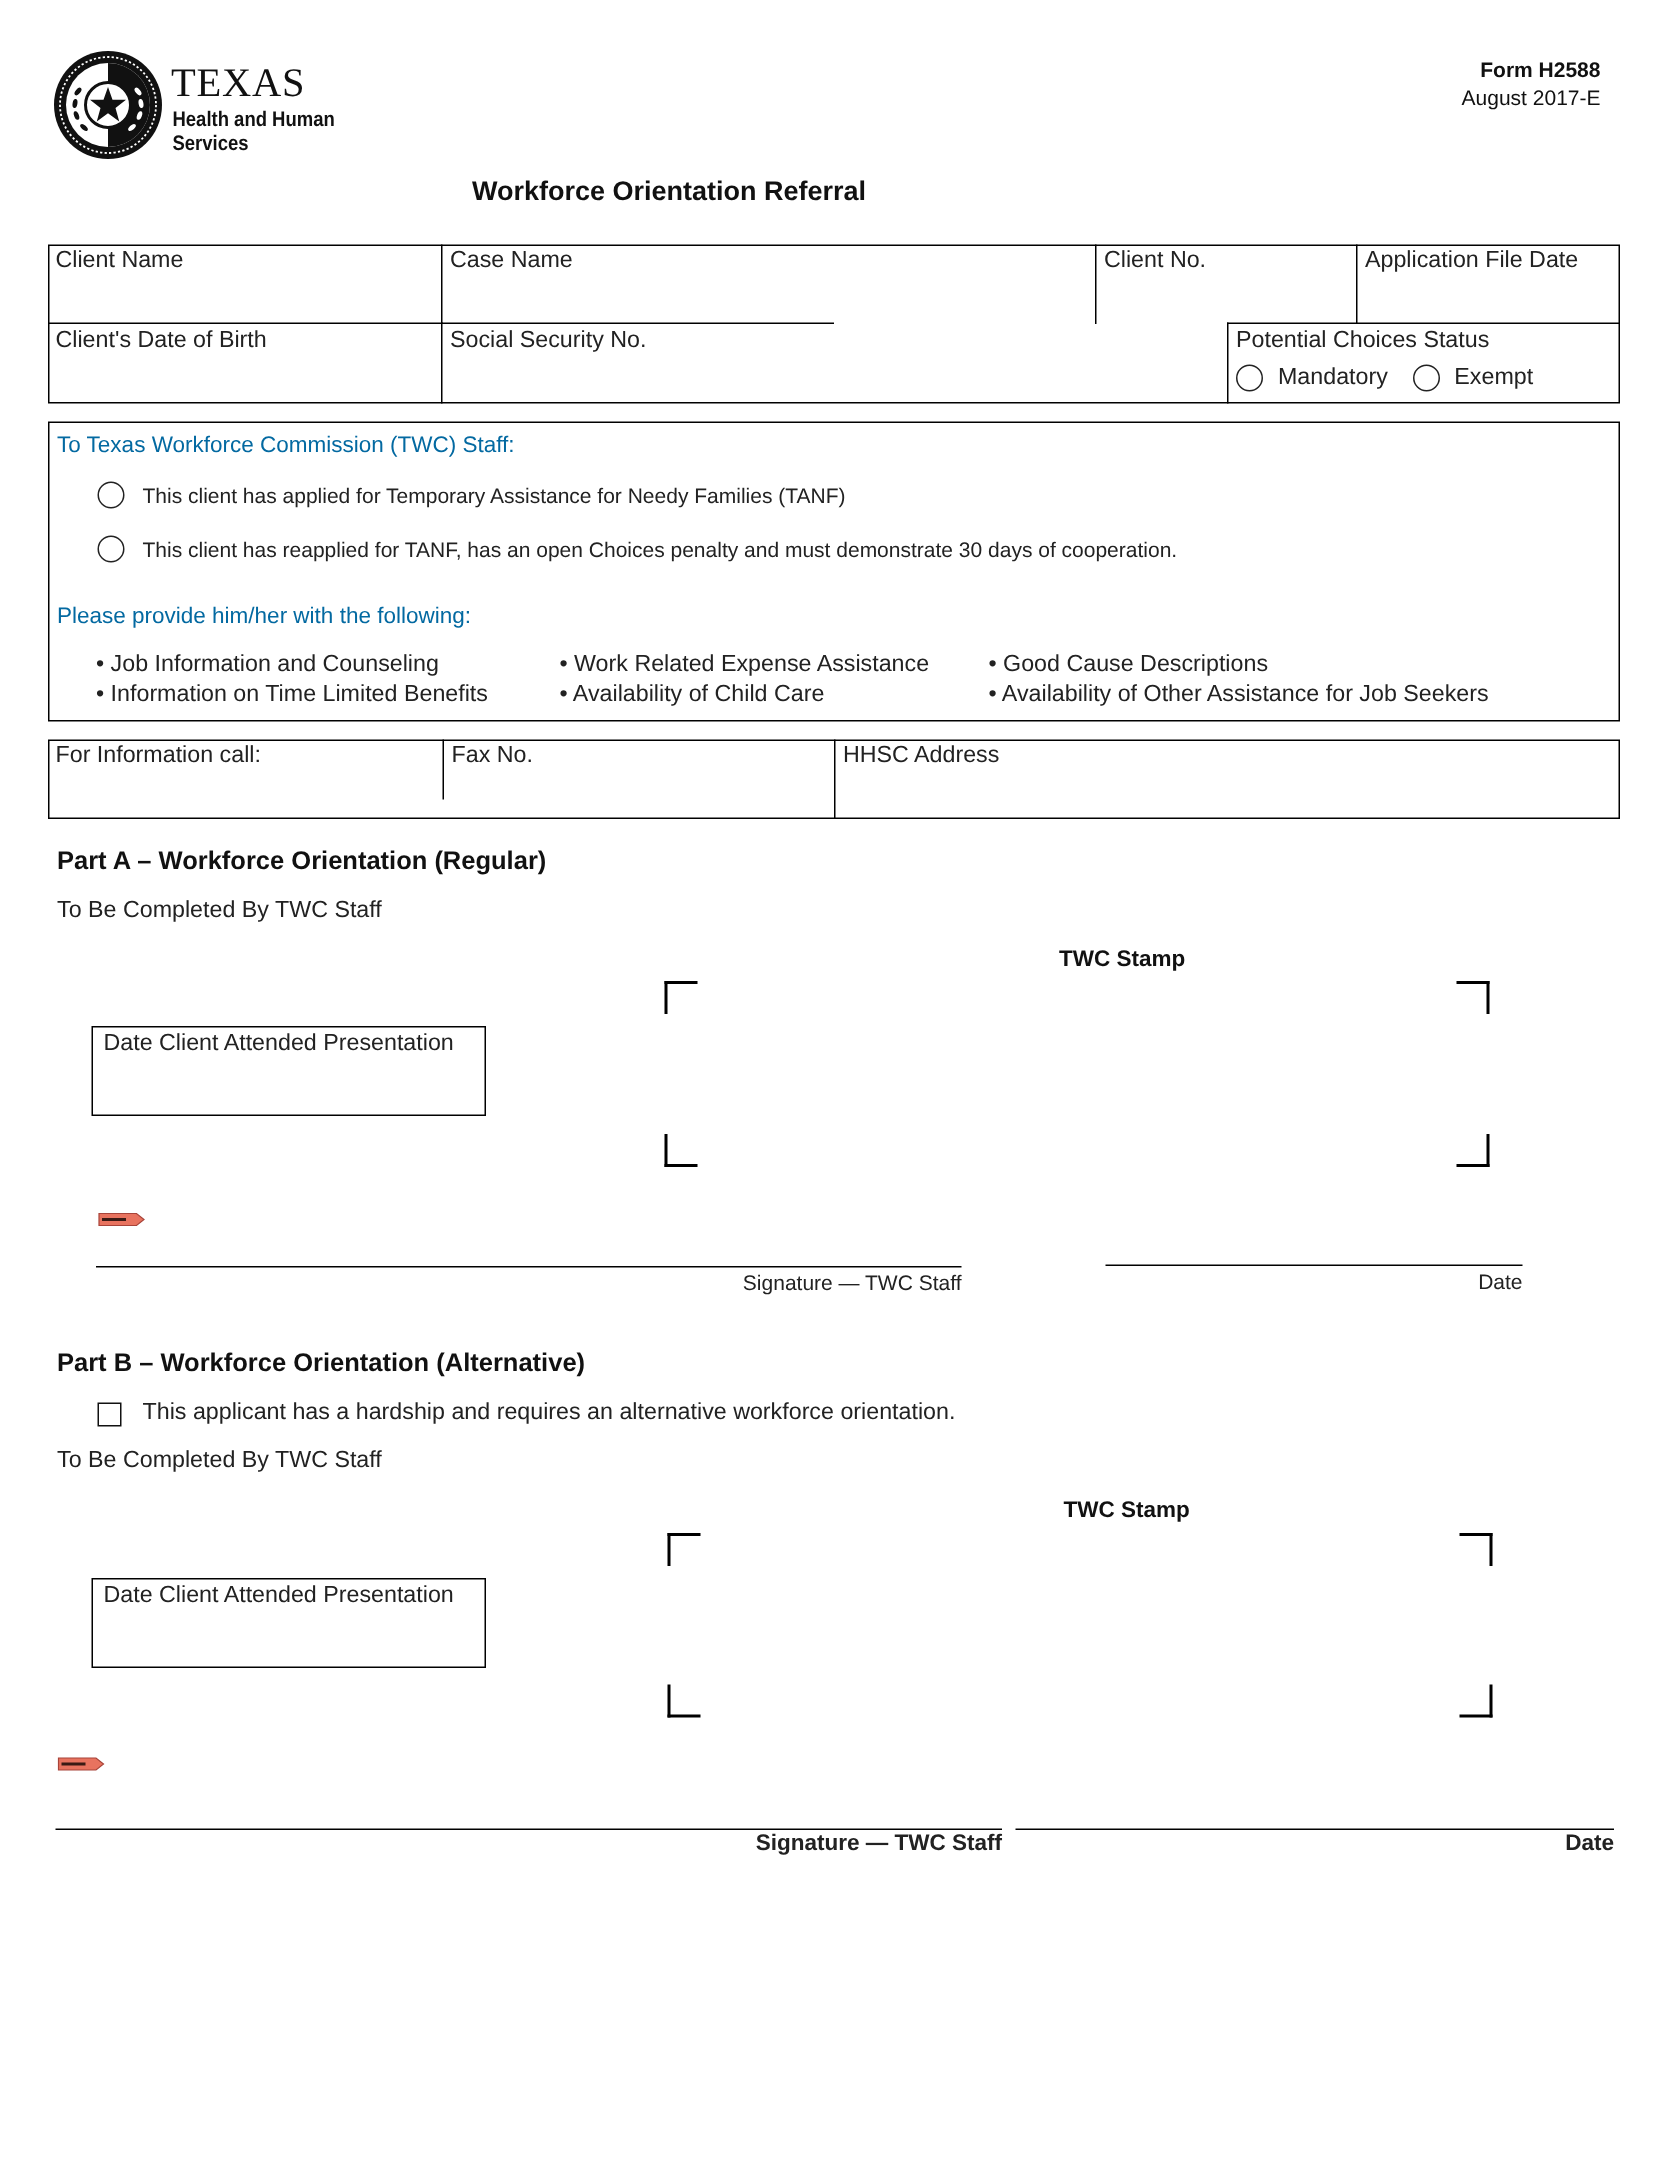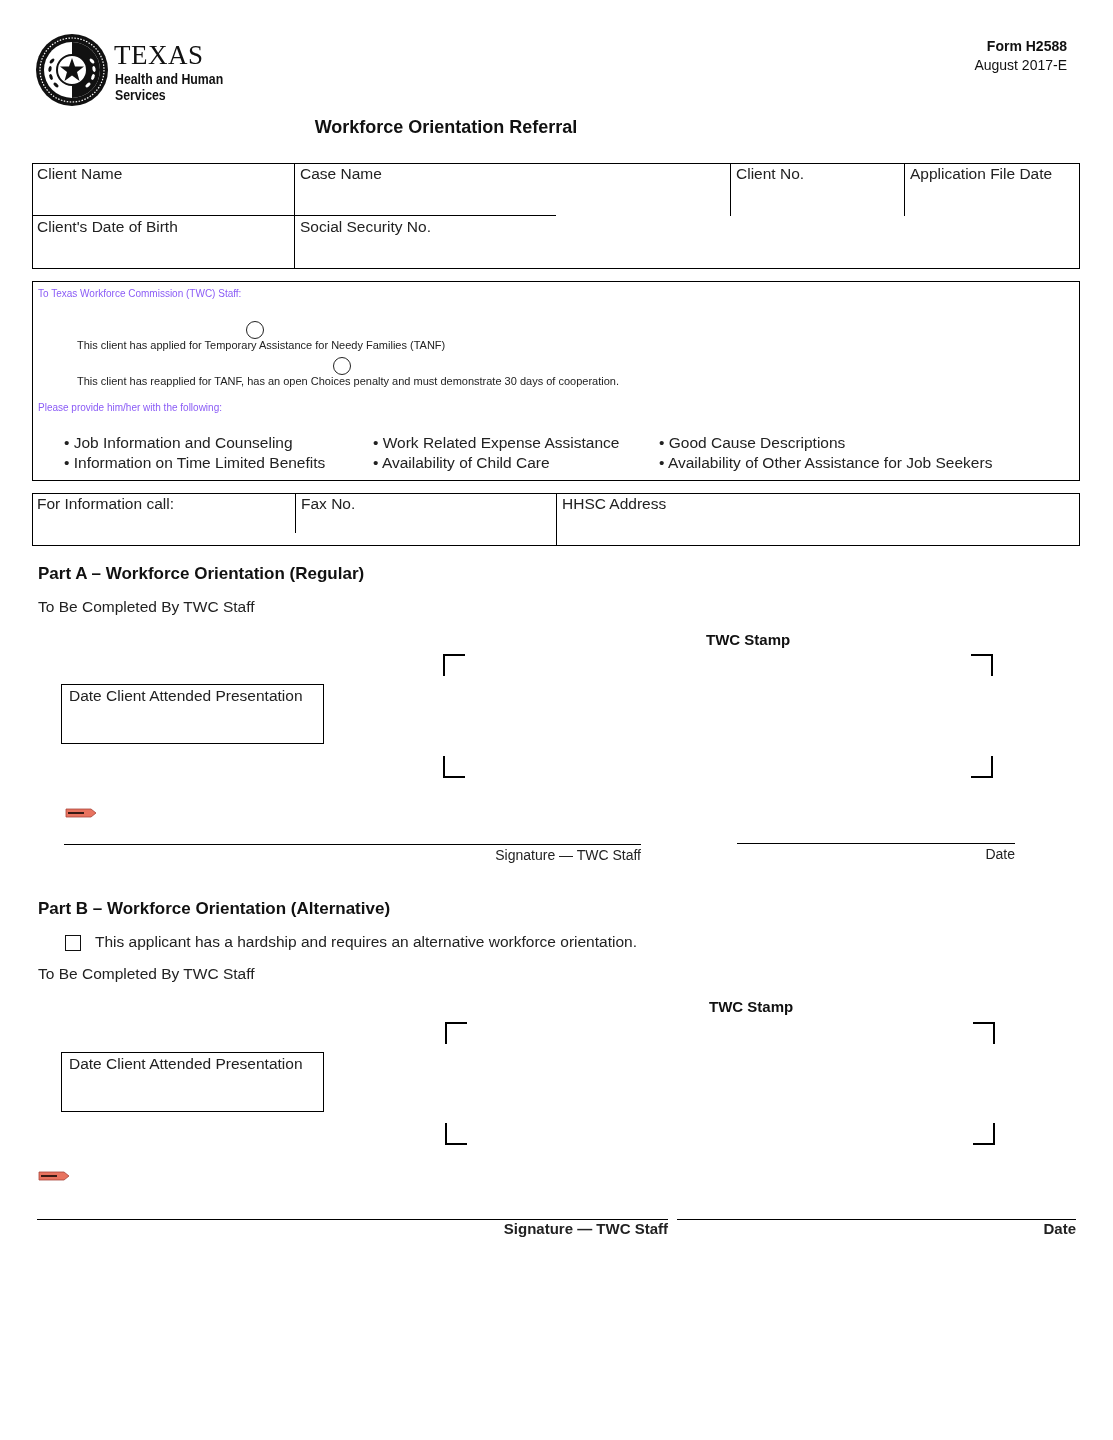--- a/index.html
+++ b/index.html
@@ -20,22 +20,22 @@
     
     .tbl { position: absolute; border: 1px solid #000; box-sizing: border-box; }
     .cell { position: absolute; box-sizing: border-box; border-left: 1px solid #000; border-top: 1px solid #000; padding-left: 20px; }
     .cell .lbl { position: absolute; left: 5px; top: 2px; font-size: 15.5px; white-space: nowrap; color: #222; }
     .radio { display: inline-block; width: 18px; height: 18px; border: 1px solid #222; border-radius: 50%; box-sizing: border-box; vertical-align: middle; background: #fff; }
     .radio-row { position: absolute; left: 5px; top: 27px; font-size: 15.5px; white-space: nowrap; color: #222; }
     .radio-row .opt { display: inline-flex; align-items: center; margin-right: 12px; }
     .radio-row .opt span.t { margin-left: 10px; }
 
     .twc-box { left: 32px; top: 281px; width: 1048px; height: 200px; }
-    .twc-box .line { position: absolute; font-size: 10px; color: #8b5cf6; white-space: nowrap; }
-    .twc-box .rline { position: absolute; left: 32px; display: flex; align-items: center; font-size: 11px; color: #222; white-space: nowrap; flex-direction: column; }
+    .twc-box .line { position: absolute; font-size: 15px; color: #0369a1; white-space: nowrap; }
+    .twc-box .rline { position: absolute; left: 32px; display: flex; align-items: center; font-size: 14px; color: #222; white-space: nowrap; }
     .twc-box .rline .t { margin-left: 12px; }
     .bullet { position: absolute; font-size: 15.5px; color: #222; white-space: nowrap; }
 
     .sec-title { font-size: 17px; font-weight: bold; }
     .plain { font-size: 15.5px; color: #222; }
 
     .date-box { position: absolute; border: 1px solid #000; box-sizing: border-box; width: 263px; height: 60px; }
     .date-box .lbl { position: absolute; left: 7px; top: 2px; font-size: 15.5px; color: #222; white-space: nowrap; }
 
     .corner { position: absolute; width: 22px; height: 22px; box-sizing: border-box; border-color: #000; border-style: solid; border-width: 0; }
@@ -97,20 +97,33 @@
   </div>
   <div class="cell" style="left:871px; top:-1px; width:176px; height:53px; border-top:none;">
     <span class="lbl">Application File Date</span>
   </div>
 
   <div class="cell" style="left:-1px; top:51px; width:263px; height:54px; border-left:none;">
     <span class="lbl">Client's Date of Birth</span>
   </div>
   <div class="cell" style="left:261px; top:51px; width:262px; height:54px;">
     <span class="lbl">Social Security No.</span>
+  </div>
+  <div class="cell" style="left:785px; top:51px; width:262px; height:54px;">
+    <span class="lbl">Potential Choices Status</span>
+    <div class="radio-row">
+      <span class="opt">
+          <span class="radio"></span>
+          <span class="t">Mandatory</span>
+        </span>
+      <span class="opt">
+          <span class="radio"></span>
+          <span class="t">Exempt</span>
+        </span>
+    </div>
   </div>
 </div>
 
 <div class="tbl twc-box">
   <div class="line" style="left:5px; top:6px;">To Texas Workforce Commission (TWC) Staff:</div>
   <div class="rline" style="top:39px;">
     <span class="radio"></span>
     <span class="t">This client has applied for Temporary Assistance for Needy Families (TANF)</span>
   </div>
   <div class="rline" style="top:75px;">

